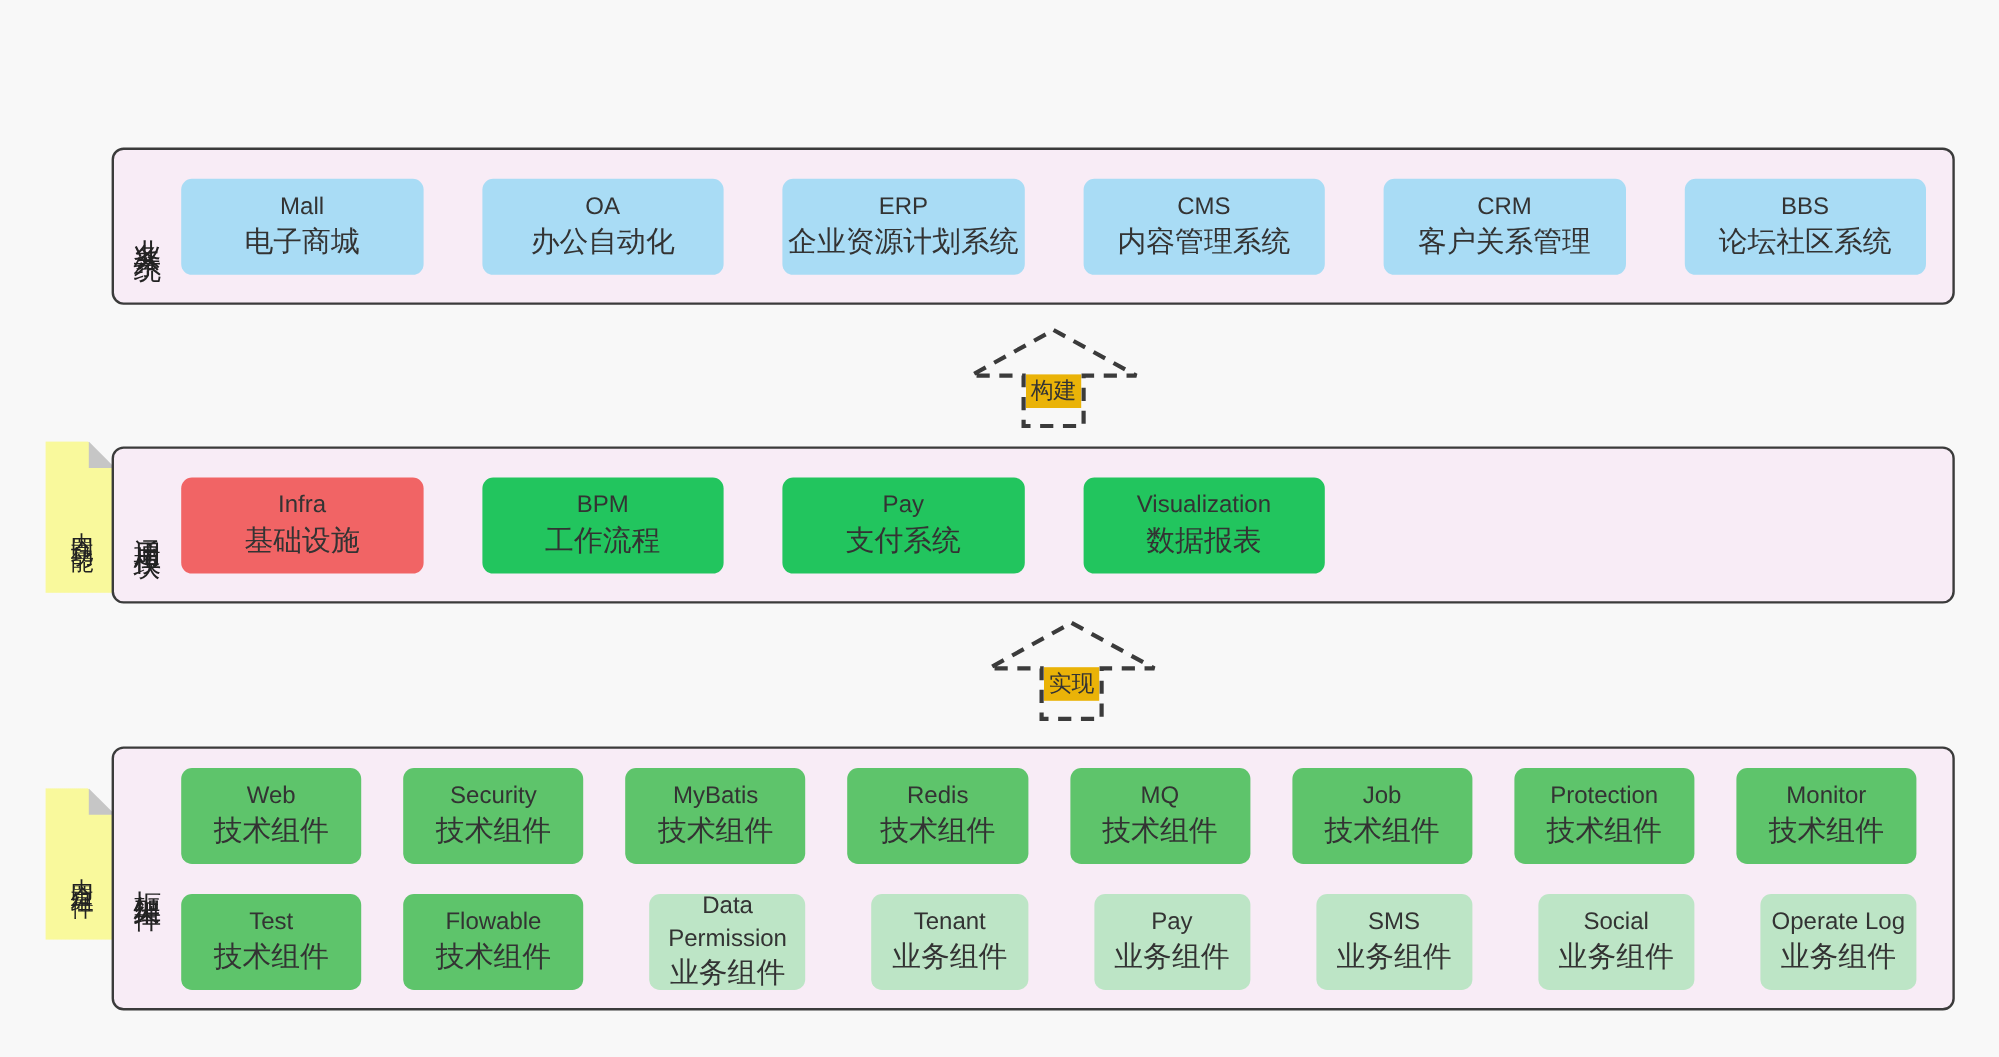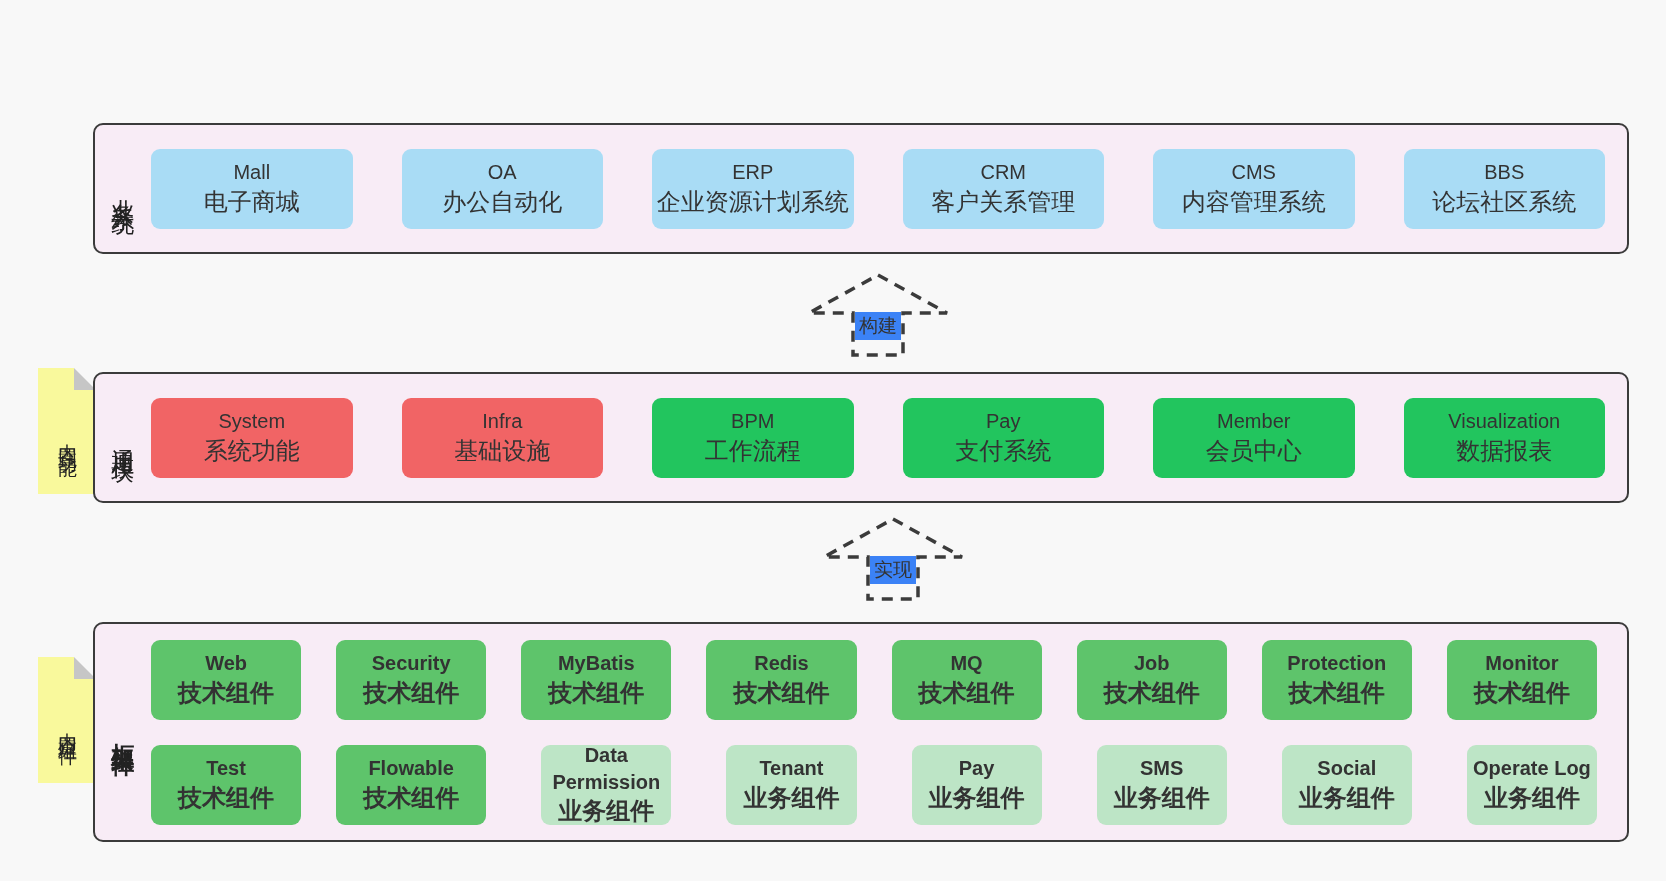--- a/index.html
+++ b/index.html
@@ -8,21 +8,21 @@
   .canvas { position:relative; width:1666px; height:881px; background:#f8f8f8; overflow:hidden;padding-left:32px; }
 
   
   .panel {
     position:absolute; left:93px; width:1536px;
     background:#f8ecf6; border:2.5px solid #3b3b3b; border-radius:10px;
     display:flex; z-index:1;
   }
   .panel-top    { top:123px; height:131px; }
   .panel-middle { top:372px; height:131px; }
-  .panel-bottom { top:622px; height:220px;font-weight:bold; }
+  .panel-bottom { top:622px; height:220px; }
 
   .panel-label {
     width:56px; flex:0 0 56px;
     display:flex; align-items:center; justify-content:center;
     writing-mode:vertical-rl; text-orientation:upright;
     font-size:23px; line-height:1.15; letter-spacing:4px; color:#222;
   }
 
   .boxes {
     flex:1; display:grid; align-content:center;
@@ -63,21 +63,21 @@
     margin-top:14px;
   }
 
   
   .arrow { position:absolute; width:144px; height:86px; z-index:2; }
   .arrow-1 { left:806px; top:272px; }
   .arrow-2 { left:821px; top:516px;text-align:right; }
   .arrow svg { display:block; width:144px; height:86px; }
   .arrow-label {
     position:absolute; left:50%; top:40px; transform:translateX(-50%);
-    background:#3b82f6; padding:1px 4px;
+    background:#eab308; padding:1px 4px;
     font-size:19px; color:#333; white-space:nowrap;
   }
 </style>
 </head>
 <body>
 
 <div class="canvas">
 
   <div class="sticky sticky-1">
     <span class="sticky-text">内置功能</span>
@@ -95,63 +95,55 @@
       </div>
       <div class="box v-blue">
         <span class="en">OA</span>
         <span class="zh">办公自动化</span>
       </div>
       <div class="box v-blue">
         <span class="en">ERP</span>
         <span class="zh">企业资源计划系统</span>
       </div>
       <div class="box v-blue">
+        <span class="en">CMS</span>
+        <span class="zh">内容管理系统</span>
+      </div>
+      <div class="box v-blue">
         <span class="en">CRM</span>
         <span class="zh">客户关系管理</span>
-      </div>
-      <div class="box v-blue">
-        <span class="en">CMS</span>
-        <span class="zh">内容管理系统</span>
       </div>
       <div class="box v-blue">
         <span class="en">BBS</span>
         <span class="zh">论坛社区系统</span>
       </div>
     </div>
   </div>
 
   <div class="arrow arrow-1">
     <svg viewBox="0 0 144 86">
       <path d="M72,3 L141,41 L97,41 L97,83 L47,83 L47,41 L3,41 Z" fill="none" stroke="#3b3b3b" stroke-width="3.5" stroke-dasharray="11 8"></path>
     </svg>
     <span class="arrow-label">构建</span>
   </div>
 
   <div class="panel panel-middle">
     <div class="panel-label">通用模块</div>
     <div class="boxes cols-6">
       <div class="box v-red">
-        <span class="en">System</span>
-        <span class="zh">系统功能</span>
-      </div>
-      <div class="box v-red">
         <span class="en">Infra</span>
         <span class="zh">基础设施</span>
       </div>
       <div class="box v-pink">
         <span class="en">BPM</span>
         <span class="zh">工作流程</span>
       </div>
       <div class="box v-pink">
         <span class="en">Pay</span>
         <span class="zh">支付系统</span>
-      </div>
-      <div class="box v-pink">
-        <span class="en">Member</span>
-        <span class="zh">会员中心</span>
       </div>
       <div class="box v-pink">
         <span class="en">Visualization</span>
         <span class="zh">数据报表</span>
       </div>
     </div>
   </div>
 
   <div class="arrow arrow-2">
     <svg viewBox="0 0 144 86">

